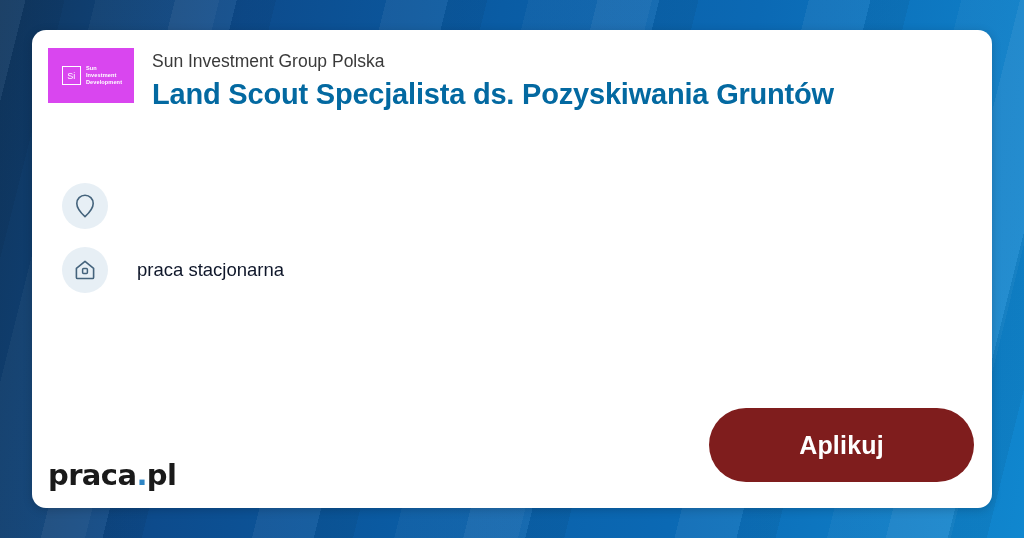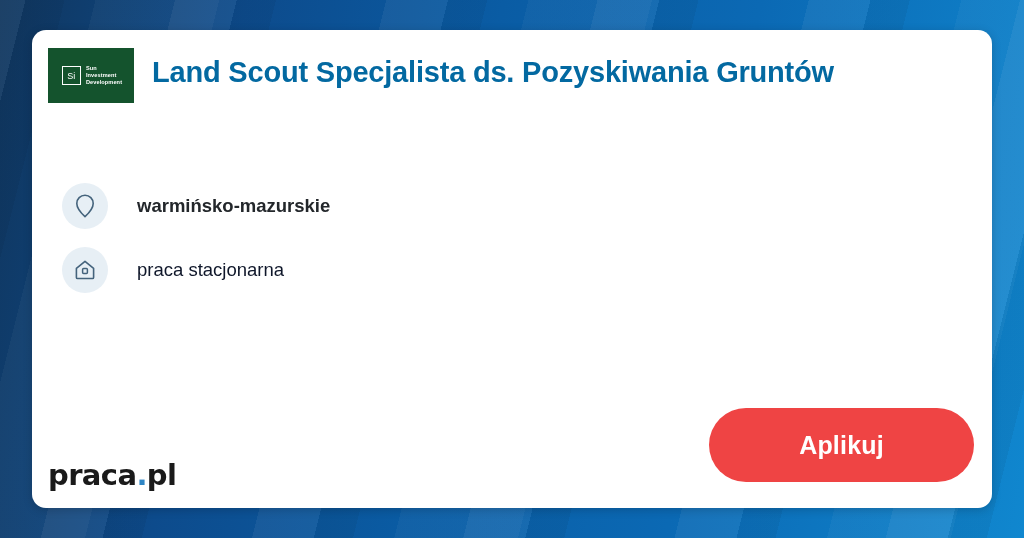--- a/index.html
+++ b/index.html
@@ -76,21 +76,21 @@
   .header {
     position: absolute;
     left: 16px;
     top: 18px;
     display: flex;
     align-items: flex-start;
   }
   .logo-box {
     width: 86px;
     height: 55px;
-    background: #14532d;
+    background: #d946ef;
     flex: 0 0 auto;
     display: flex;
     align-items: center;
     justify-content: center;
     gap: 5px;
     padding-left: 2px;
     box-sizing: border-box;
   }
   .logo-si {
     width: 19px;
@@ -177,21 +177,21 @@
   }
   .praca-dot { color: #2f86c5; }
 
   .apply-btn {
     position: absolute;
     right: 18px;
     bottom: 26px;
     width: 265px;
     height: 74px;
     border-radius: 37px;
-    background: #ef4444;
+    background: #7f1d1d;
     border: none;
     color: #ffffff;
     font-size: 25px;
     font-weight: bold;
     letter-spacing: 0.2px;
     cursor: pointer;
     font-family: "Liberation Sans", sans-serif;
   }
 </style>
 </head>
@@ -210,34 +210,34 @@
       <div class="logo-box">
         <div class="logo-si">Si</div>
         <div class="logo-words">
           <div>Sun</div>
           <div>Investment</div>
           <div>Development</div>
         </div>
       </div>
 
       <div class="header-text">
+        <div class="company">Sun Investment Group Polska</div>
         <div class="job-title">Land Scout Specjalista ds. Pozyskiwania Gruntów</div>
       </div>
 
     </div>
 
     <div class="meta">
 
       <div class="meta-row">
         <span class="meta-icon">
           <svg width="22" height="26" viewBox="0 0 22 26" fill="none" aria-hidden="true">
             <path d="M11 2.2 C6.4 2.2 2.8 5.8 2.8 10.4 C2.8 16 11 23.6 11 23.6 C11 23.6 19.2 16 19.2 10.4 C19.2 5.8 15.6 2.2 11 2.2 Z" stroke="#44637c" stroke-width="1.6" fill="none" stroke-linejoin="round"></path>
           </svg>
         </span>
-        <span class="meta-label bold">warmińsko-mazurskie</span>
       </div>
 
       <div class="meta-row">
         <span class="meta-icon">
           <svg width="24" height="24" viewBox="0 0 24 24" fill="none" aria-hidden="true">
             <path d="M3.4 10.4 L12 3.4 L20.6 10.4 L20.6 19.4 C20.6 20 20.1 20.5 19.5 20.5 L4.5 20.5 C3.9 20.5 3.4 20 3.4 19.4 Z" stroke="#44637c" stroke-width="1.6" fill="none" stroke-linejoin="round"></path>
             <rect x="9.6" y="10.6" width="4.8" height="4.8" rx="1" stroke="#44637c" stroke-width="1.5" fill="none"></rect>
           </svg>
         </span>
         <span class="meta-label reg">praca stacjonarna</span>

